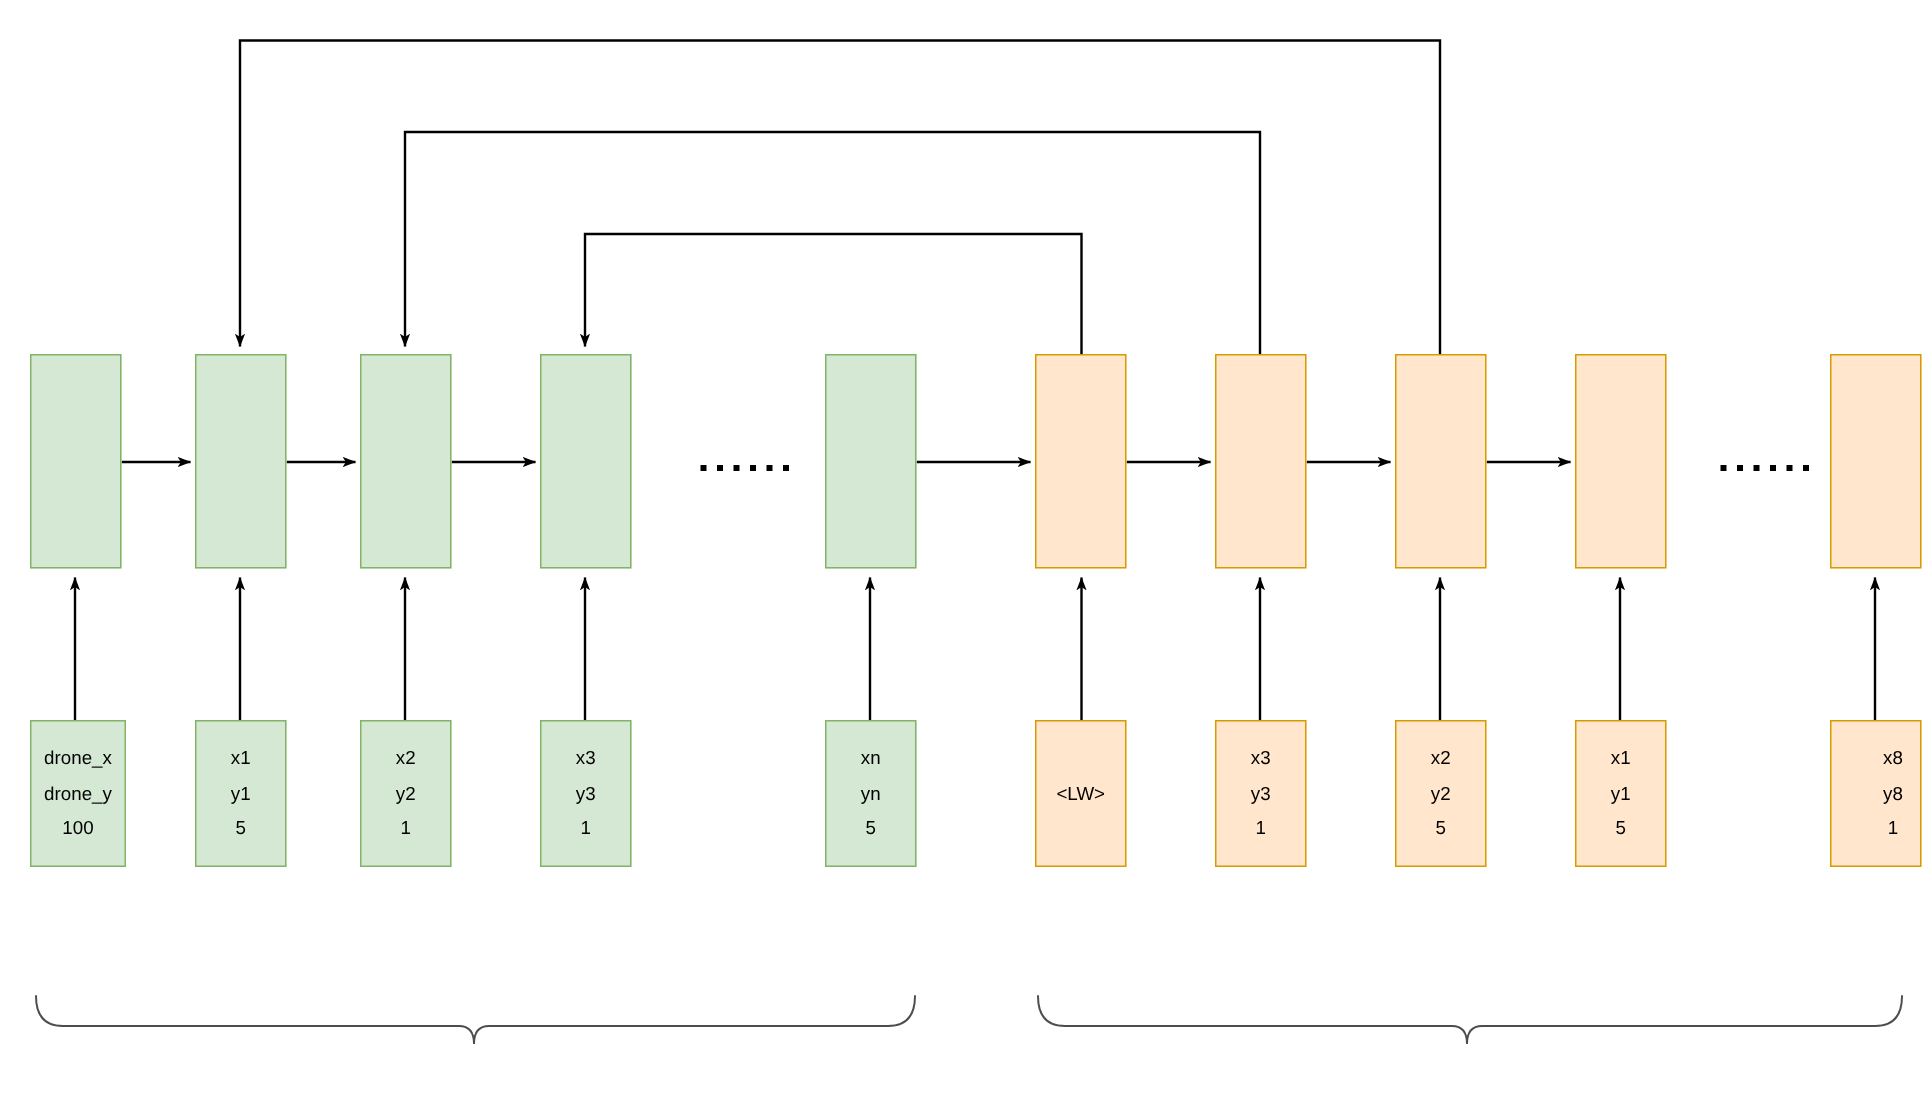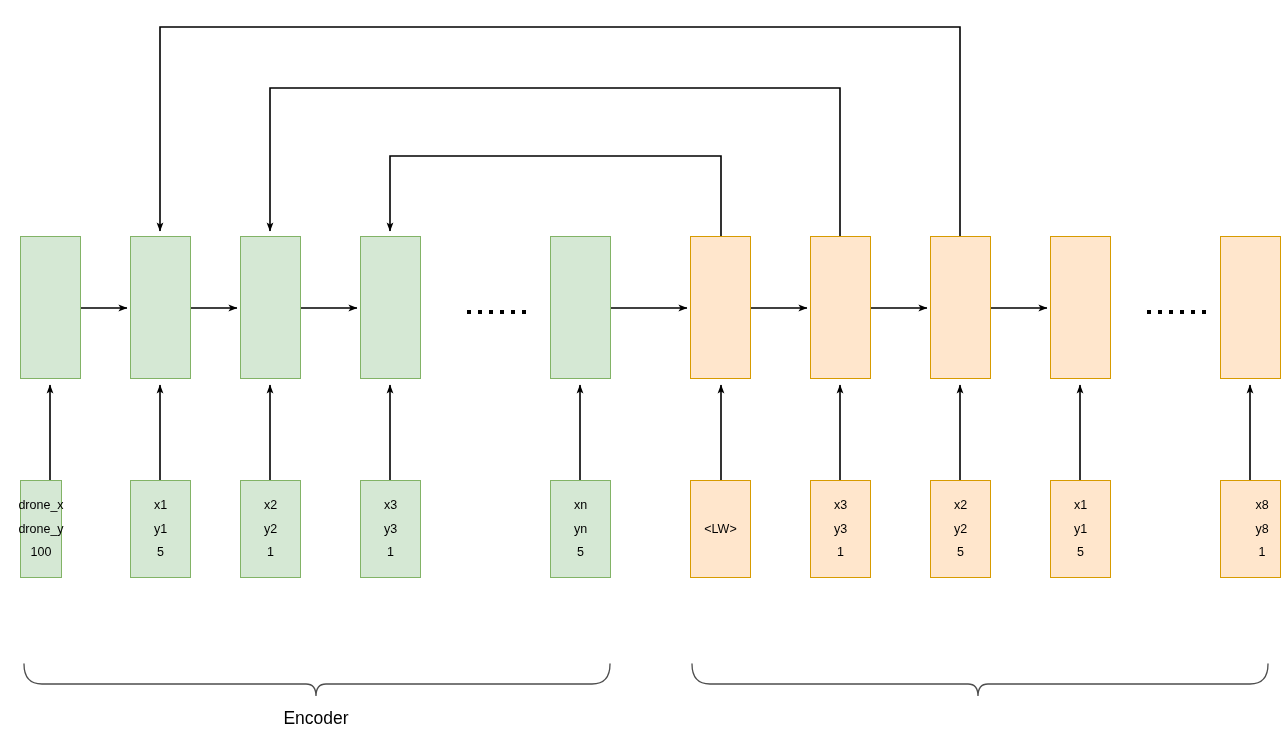--- a/index.html
+++ b/index.html
@@ -96,21 +96,21 @@
   </div>
   <div class="ellipsis" style="left:1147px;top:310px;">
     <i></i>
       <i></i>
       <i></i>
       <i></i>
       <i></i>
       <i></i>
   </div>
 
-  <div class="inbox enc" style="left:20px;top:480px;width:42px;height:98px;">
+  <div class="inbox enc" style="left:20px;top:480px;width:64px;height:98px;">
     <span class="ln">drone_x</span>
     <span class="ln">drone_y</span>
     <span class="ln">100</span>
   </div>
   <div class="inbox enc" style="left:130px;top:480px;width:61px;height:98px;">
     <span class="ln">x1</span>
     <span class="ln">y1</span>
     <span class="ln">5</span>
   </div>
   <div class="inbox enc" style="left:240px;top:480px;width:61px;height:98px;">
@@ -146,15 +146,14 @@
     <span class="ln">x1</span>
     <span class="ln">y1</span>
     <span class="ln">5</span>
   </div>
   <div class="inbox dec" style="left:1220px;top:480px;width:61px;height:98px;padding-left:23px;">
     <span class="ln">x8</span>
     <span class="ln">y8</span>
     <span class="ln">1</span>
   </div>
 
-  <div class="brace-label" style="left:216px;top:708px;width:200px;">Encoder</div>
 
 </div>
 
 </body></html>

